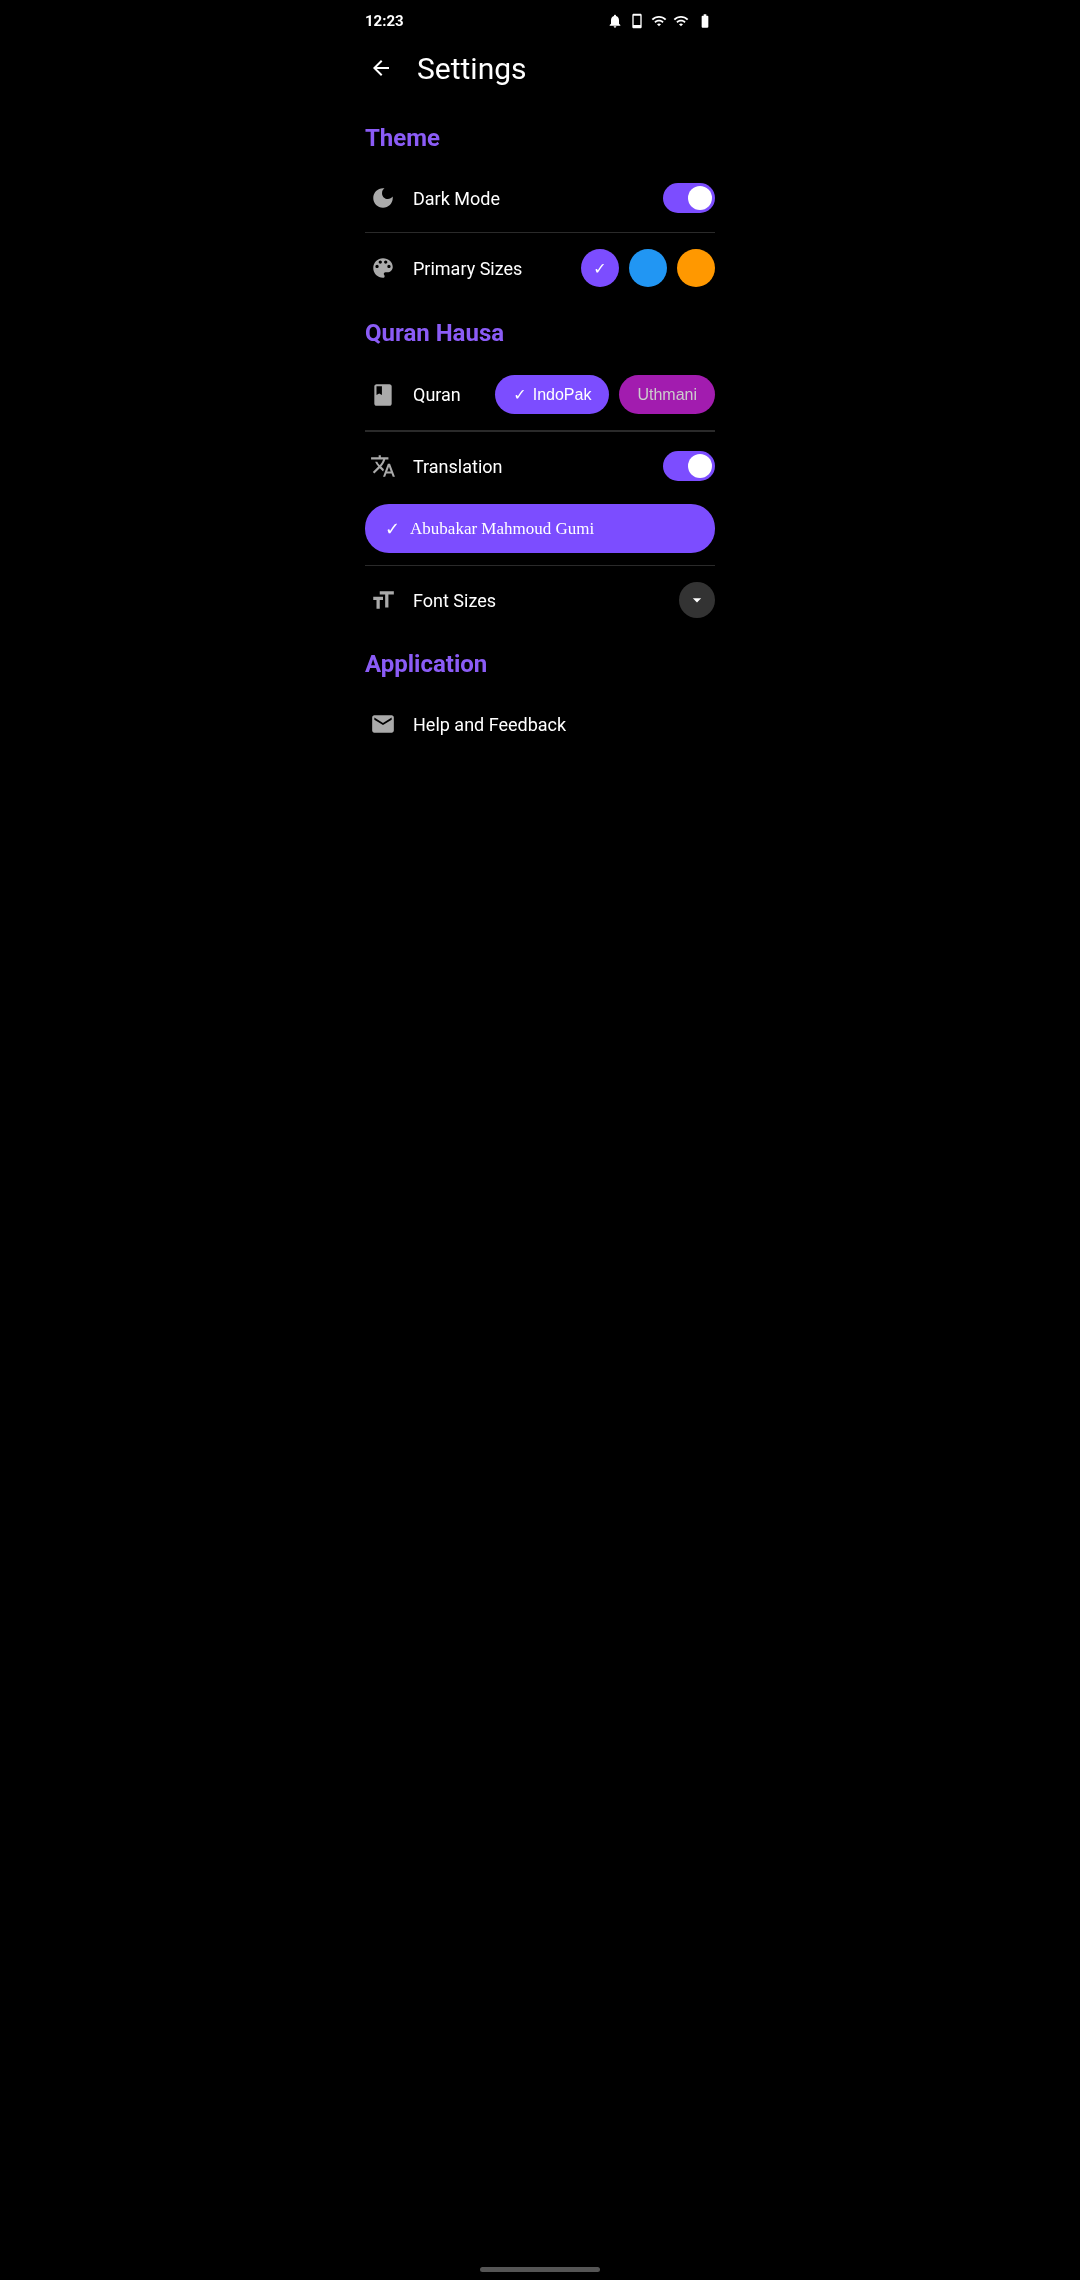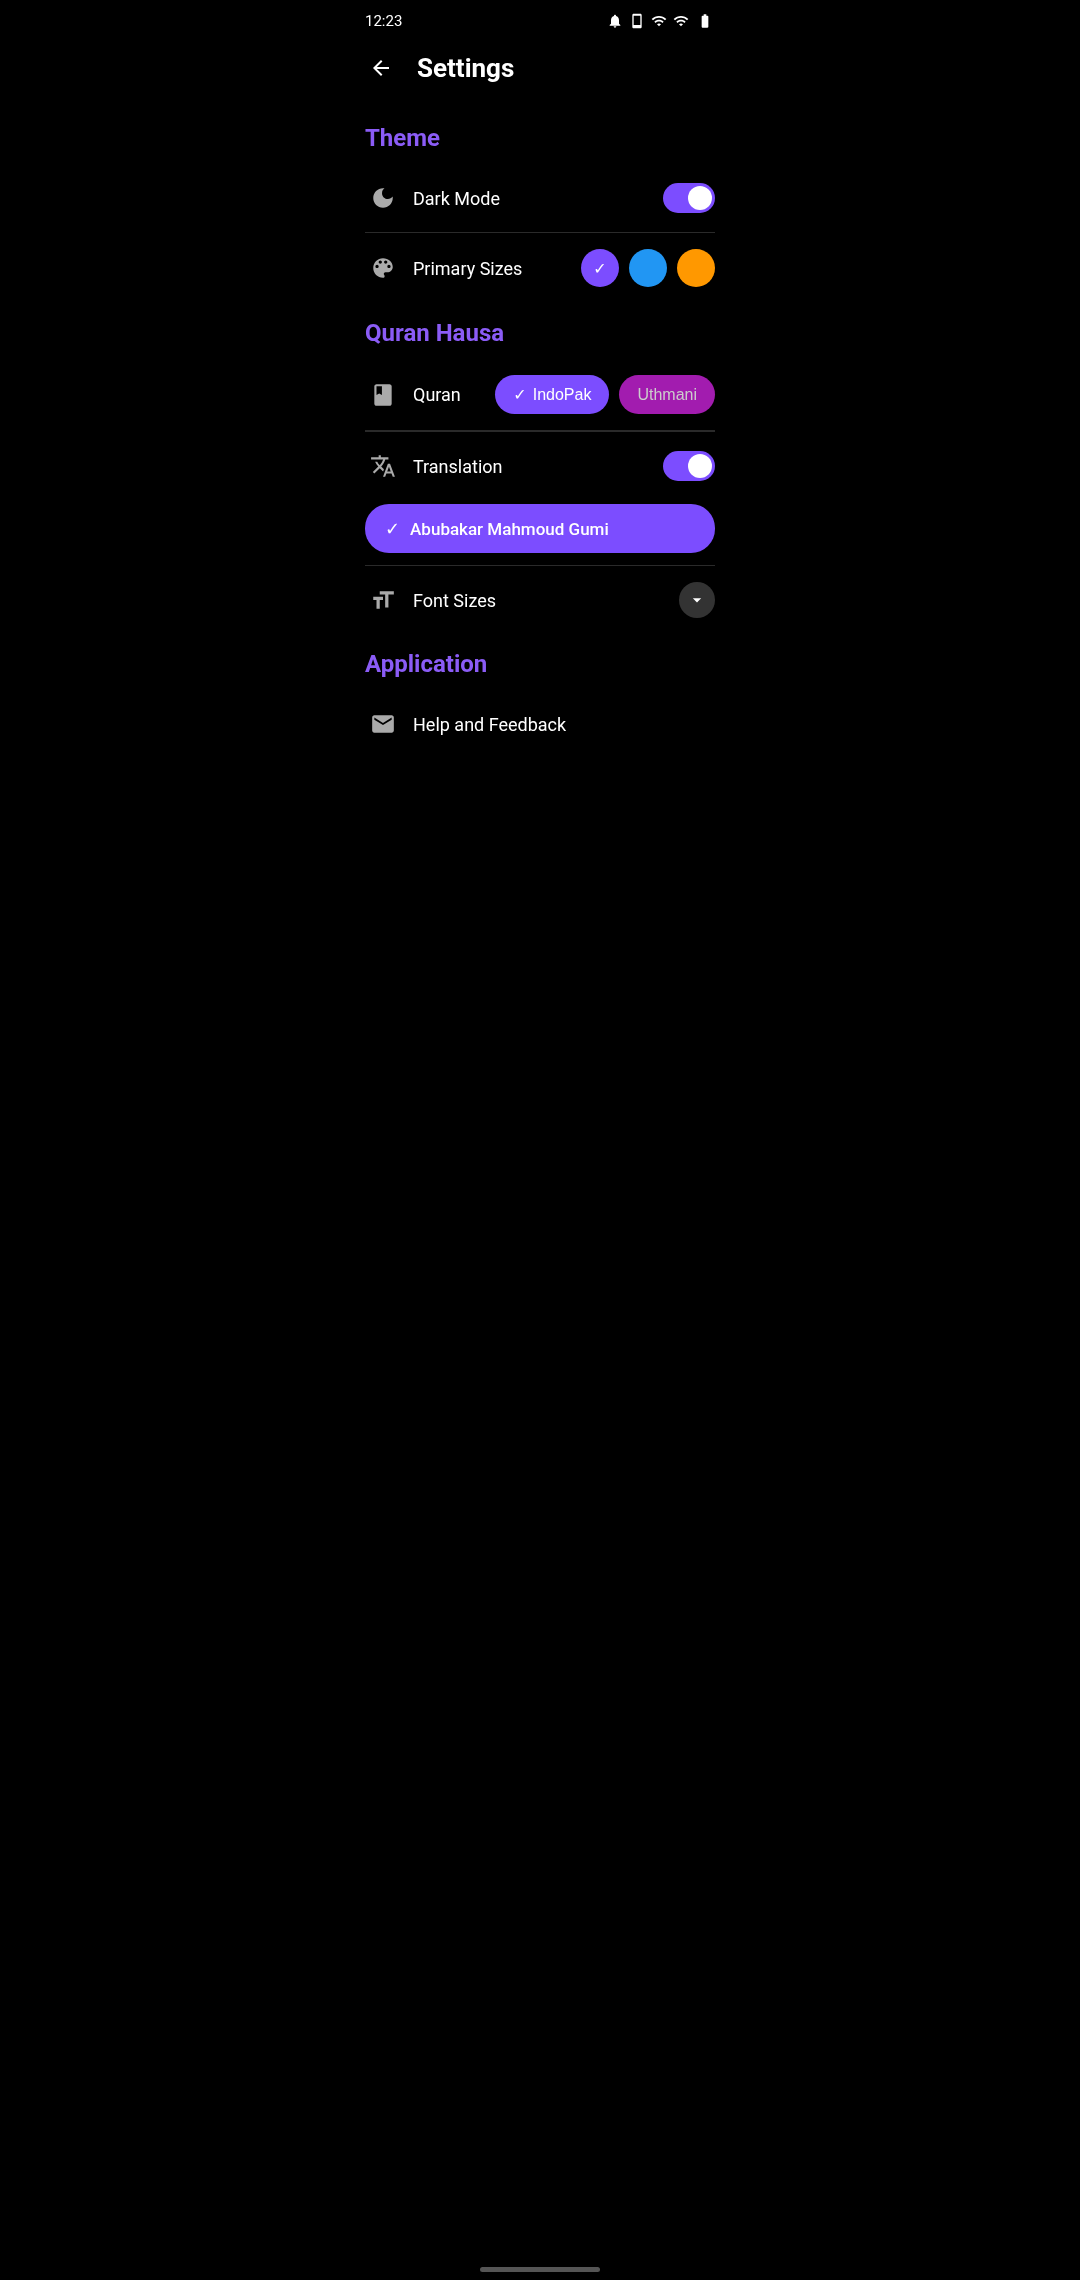--- a/index.html
+++ b/index.html
@@ -24,21 +24,21 @@
       display: flex;
       justify-content: space-between;
       align-items: center;
       padding: 12px 20px 8px;
       font-size: 13px;
       font-weight: 600;
     }
 
     .status-time {
       font-size: 15px;
-      font-weight: 400;
+      font-weight: 700;
     }
 
     .status-icons {
       display: flex;
       gap: 6px;
       align-items: center;
     }
 
     .header {
       display: flex;
@@ -50,22 +50,22 @@
     .back-btn {
       width: 40px;
       height: 40px;
       display: flex;
       align-items: center;
       justify-content: center;
       cursor: pointer;
     }
 
     .page-title {
-      font-size: 26px;
-      font-weight: 700;
+      font-size: 30px;
+      font-weight: 400;
       color: #ffffff;
     }
 
     .section-label {
       font-size: 24px;
       font-weight: 700;
       color: #8b5cf6;
       padding: 16px 20px 12px;
     }
 
@@ -185,20 +185,21 @@
       display: flex;
       align-items: center;
       gap: 10px;
       cursor: pointer;
     }
 
     .translation-selector-text {
       font-size: 17px;
       color: #ffffff;
       font-weight: 500;
+      font-family: Liberation Serif, serif;
     }
 
     .translation-check {
       color: #ffffff;
       font-size: 18px;
     }
 
     
     .dropdown-icon {
       width: 36px;

